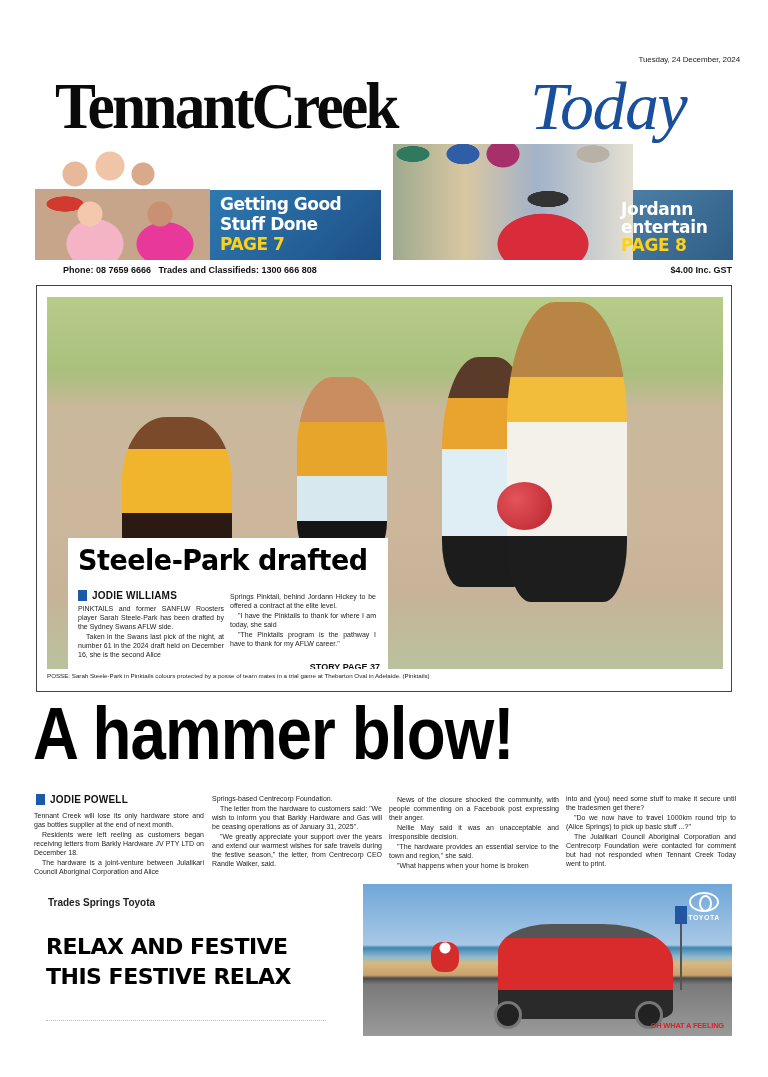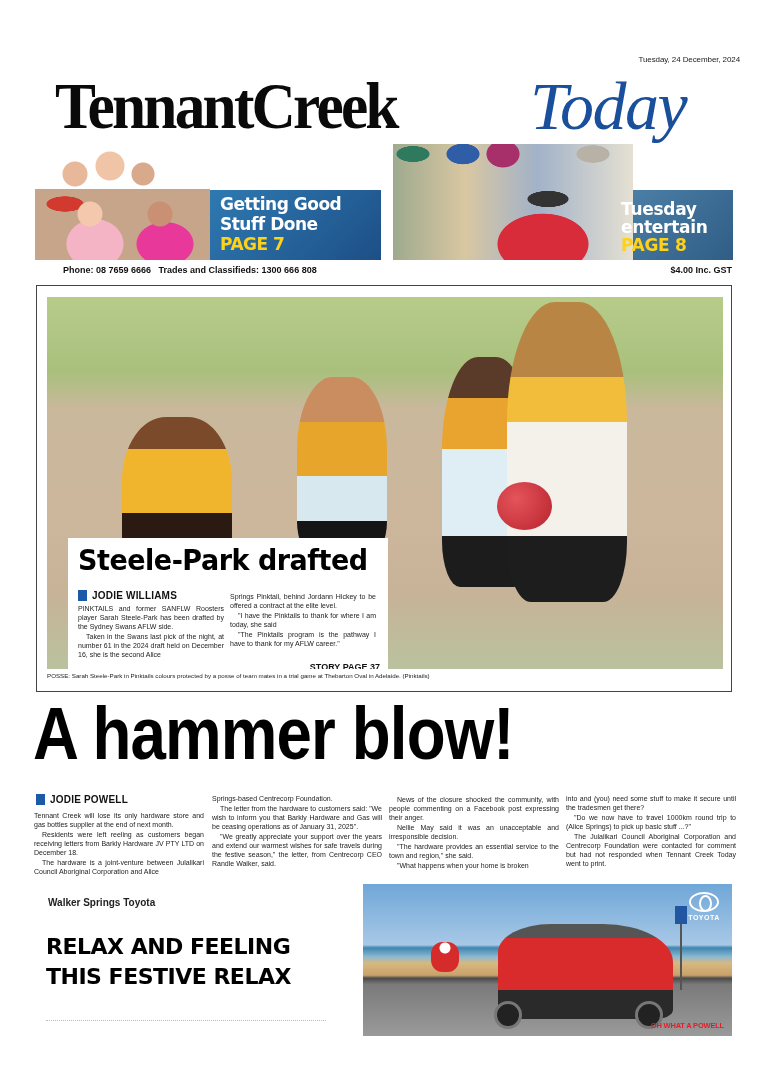--- a/index.html
+++ b/index.html
@@ -119,21 +119,21 @@
     <span style="display:block">Getting Good</span>
     <span style="display:block">Stuff Done</span>
     <span class="page">PAGE 7</span>
   </div>
 </div>
 
 <div class="teaser teaser-right">
   <div class="banner"></div>
   <div class="photo"></div>
   <div class="text">
-    <span style="display:block">Tuesday</span>
+    <span style="display:block">Jordann</span>
     <span style="display:block">entertain</span>
     <span class="page">PAGE 8</span>
   </div>
 </div>
 
 <div class="infobar">
   <span style="white-space:pre">Phone: 08 7659 6666   Trades and Classifieds: 1300 666 808</span>
   <span>$4.00 Inc. GST</span>
 </div>
 
@@ -189,34 +189,34 @@
   <p class="indent">"The hardware provides an essential service to the town and region," she said.</p>
   <p class="indent">"What happens when your home is broken</p>
 </div>
 <div class="col lead-col lc4">
   <p>into and (you) need some stuff to make it secure until the tradesmen get there?</p>
   <p class="indent">"Do we now have to travel 1000km round trip to (Alice Springs) to pick up basic stuff ...?"</p>
   <p class="indent">The Julalikari Council Aboriginal Corporation and Centrecorp Foundation were contacted for comment but had not responded when Tennant Creek Today went to print.</p>
 </div>
 
 <div class="ad-text">
-  <div class="ad-brand">Walker Springs Toyota</div>
+  <div class="ad-brand">Trades Springs Toyota</div>
   <div class="ad-headline">
-    <div>RELAX AND FEELING</div>
+    <div>RELAX AND FESTIVE</div>
     <div>THIS FESTIVE RELAX</div>
   </div>
   <div class="ad-fineprint"></div>
 </div>
 
 <div class="ad-photo">
   <div class="santa"></div>
   <div class="sign"></div>
   <div class="sign-pole"></div>
   <div class="car">
     <div class="car-wheel" style="left:-4px; bottom:-10px"></div>
     <div class="car-wheel" style="right:10px; bottom:-10px"></div>
   </div>
   <div class="toyota-logo">
     <div class="toyota-emblem"></div>
     <div class="toyota-word">TOYOTA</div>
   </div>
-  <div class="tagline">OH WHAT A POWELL</div>
+  <div class="tagline">OH WHAT A FEELING</div>
 </div>
 
 </body></html>

